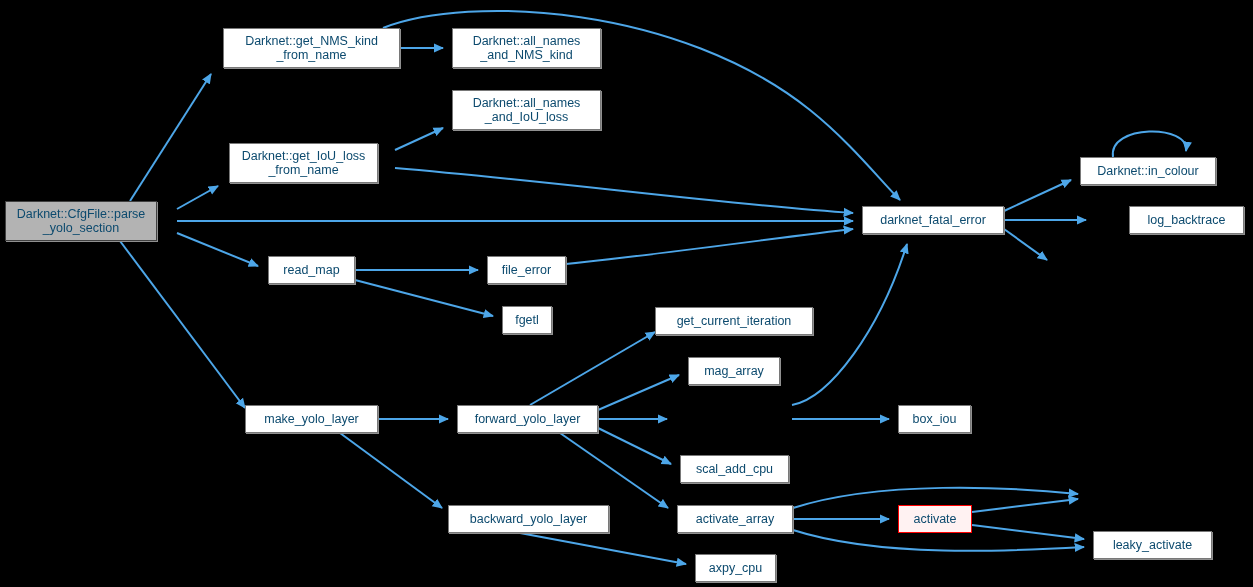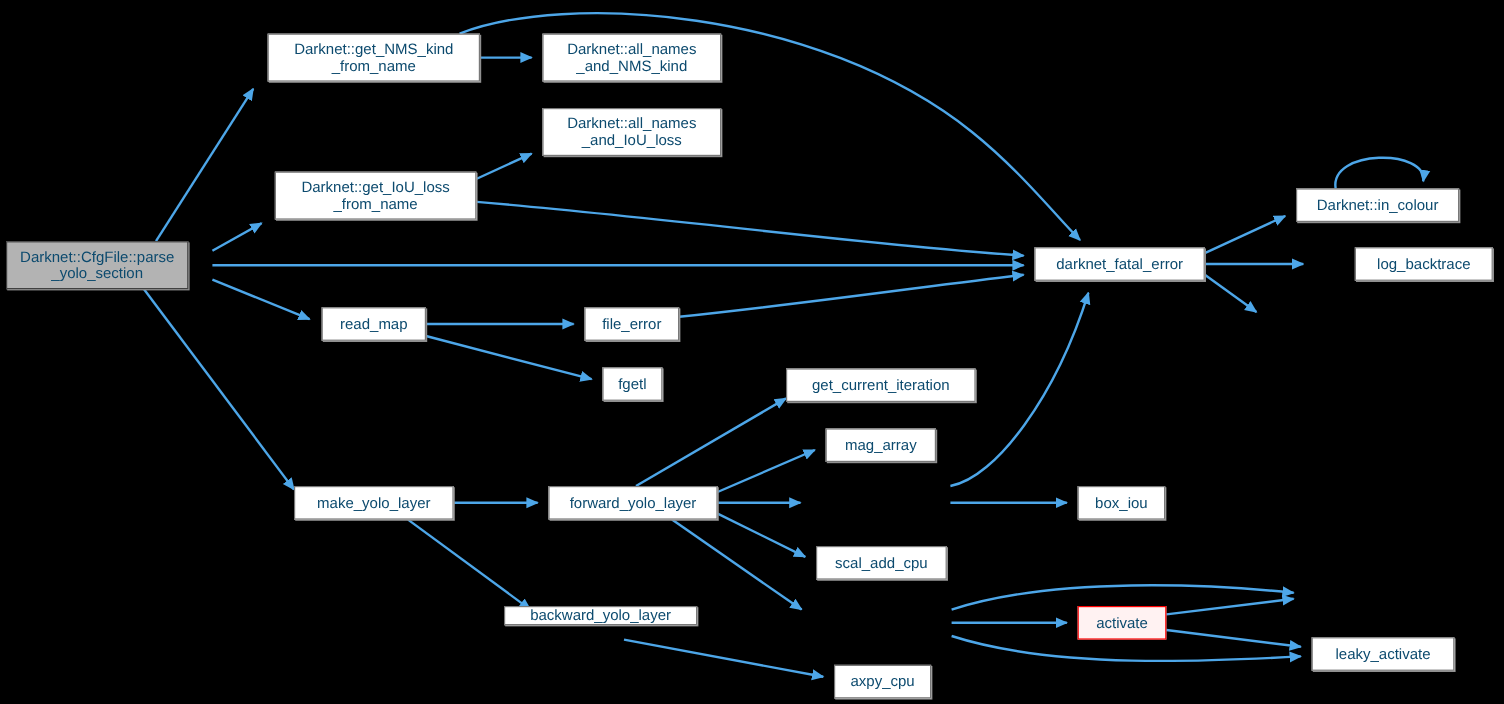--- a/index.html
+++ b/index.html
@@ -133,32 +133,33 @@
   </svg>
 
   <div class="node root" style="left: 5px; top: 201px; width: 152px; height: 40px;"><span class="node-label">Darknet::CfgFile::parse
 _yolo_section</span></div>
   <div class="node" style="left: 223px; top: 28px; width: 177px; height: 40px;"><span class="node-label">Darknet::get_NMS_kind
 _from_name</span></div>
   <div class="node" style="left: 452px; top: 28px; width: 149px; height: 40px;"><span class="node-label">Darknet::all_names
 _and_NMS_kind</span></div>
   <div class="node" style="left: 452px; top: 90px; width: 149px; height: 40px;"><span class="node-label">Darknet::all_names
 _and_IoU_loss</span></div>
-  <div class="node" style="left: 229px; top: 143px; width: 168px; height: 40px;"><span class="node-label">Darknet::get_IoU_loss
+  <div class="node" style="left: 229px; top: 143px; width: 149px; height: 40px;"><span class="node-label">Darknet::get_IoU_loss
 _from_name</span></div>
   <div class="node" style="left: 862px; top: 206px; width: 142px; height: 28px;"><span class="node-label">darknet_fatal_error</span></div>
   <div class="node" style="left: 1080px; top: 157px; width: 136px; height: 28px;"><span class="node-label">Darknet::in_colour</span></div>
   <div class="node" style="left: 1129px; top: 206px; width: 115px; height: 28px;"><span class="node-label">log_backtrace</span></div>
   <div class="node" style="left: 268px; top: 256px; width: 87px; height: 28px;"><span class="node-label">read_map</span></div>
   <div class="node" style="left: 487px; top: 256px; width: 79px; height: 28px;"><span class="node-label">file_error</span></div>
   <div class="node" style="left: 502px; top: 306px; width: 50px; height: 28px;"><span class="node-label">fgetl</span></div>
   <div class="node" style="left: 655px; top: 307px; width: 158px; height: 28px;"><span class="node-label">get_current_iteration</span></div>
   <div class="node" style="left: 688px; top: 357px; width: 92px; height: 28px;"><span class="node-label">mag_array</span></div>
   <div class="node" style="left: 898px; top: 405px; width: 73px; height: 28px;"><span class="node-label">box_iou</span></div>
   <div class="node" style="left: 680px; top: 455px; width: 109px; height: 28px;"><span class="node-label">scal_add_cpu</span></div>
   <div class="node" style="left: 457px; top: 405px; width: 141px; height: 28px;"><span class="node-label">forward_yolo_layer</span></div>
   <div class="node" style="left: 245px; top: 405px; width: 133px; height: 28px;"><span class="node-label">make_yolo_layer</span></div>
-  <div class="node" style="left: 420px; top: 505px; width: 161px; height: 16px;"><span class="node-label">backward_yolo_layer</span></div>
+  <div class="node" style="left: 448px; top: 505px; width: 161px; height: 28px;"><span class="node-label">backward_yolo_layer</span></div>
+  <div class="node" style="left: 677px; top: 505px; width: 116px; height: 28px;"><span class="node-label">activate_array</span></div>
   <div class="node highlight" style="left: 898px; top: 505px; width: 74px; height: 28px;"><span class="node-label">activate</span></div>
   <div class="node" style="left: 1093px; top: 531px; width: 119px; height: 28px;"><span class="node-label">leaky_activate</span></div>
   <div class="node" style="left: 695px; top: 554px; width: 81px; height: 28px;"><span class="node-label">axpy_cpu</span></div>
 
 </div>
 
 </body></html>

